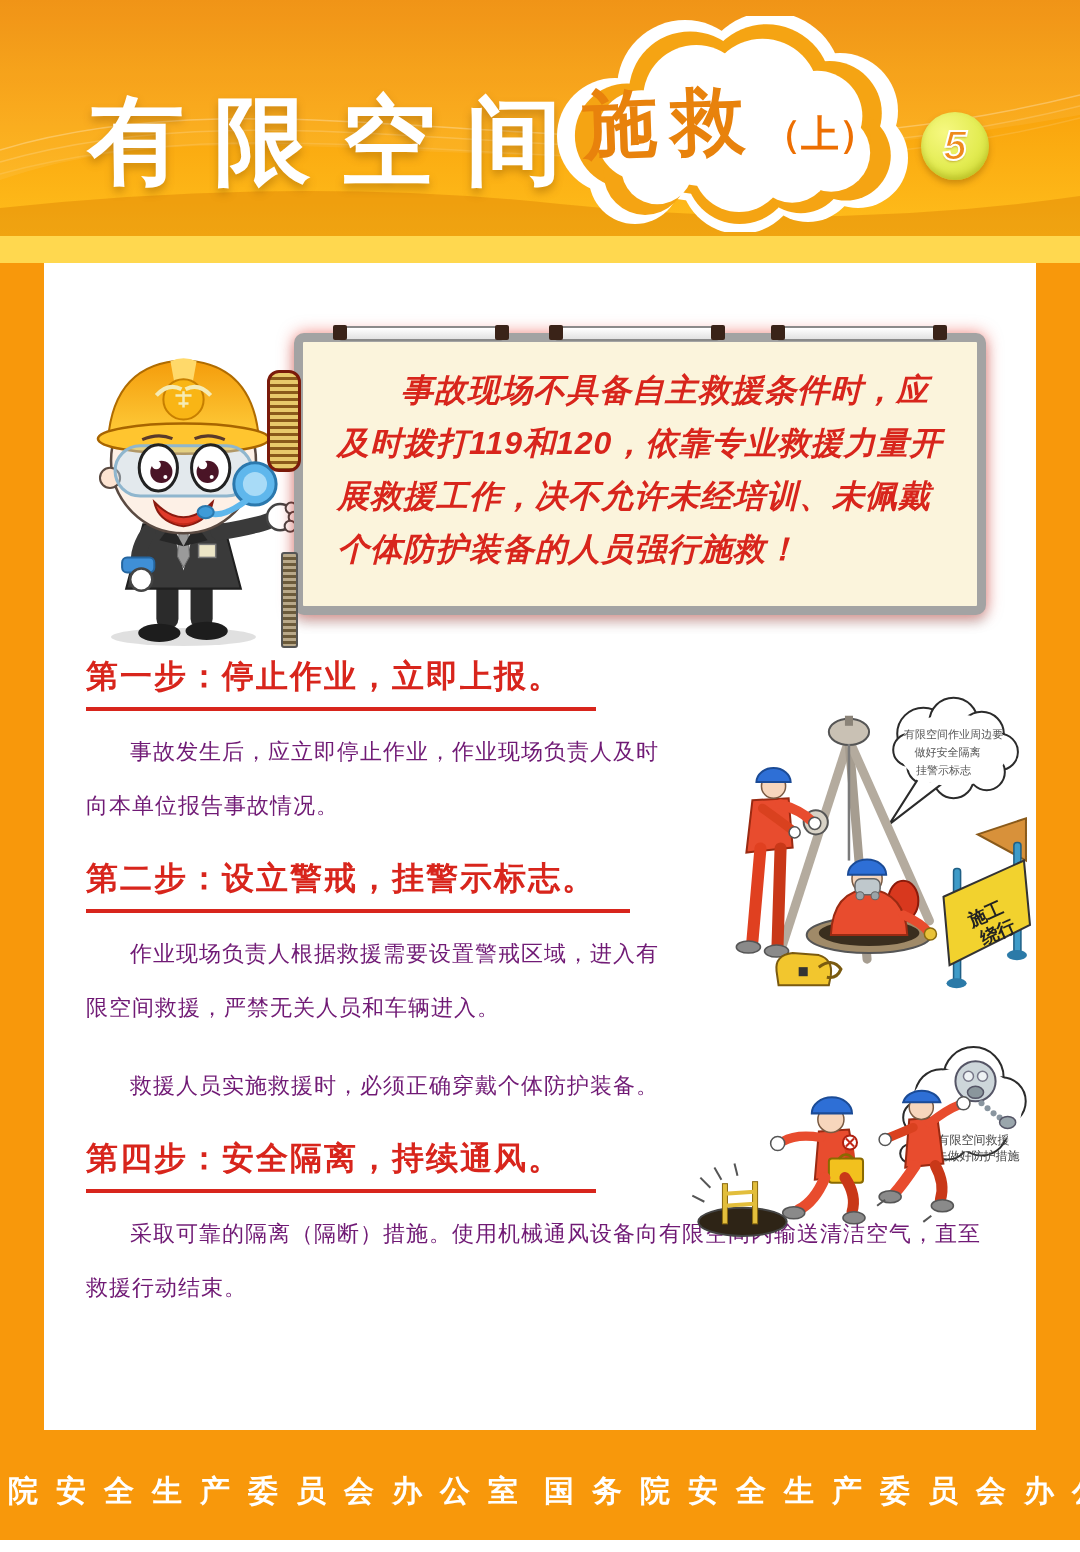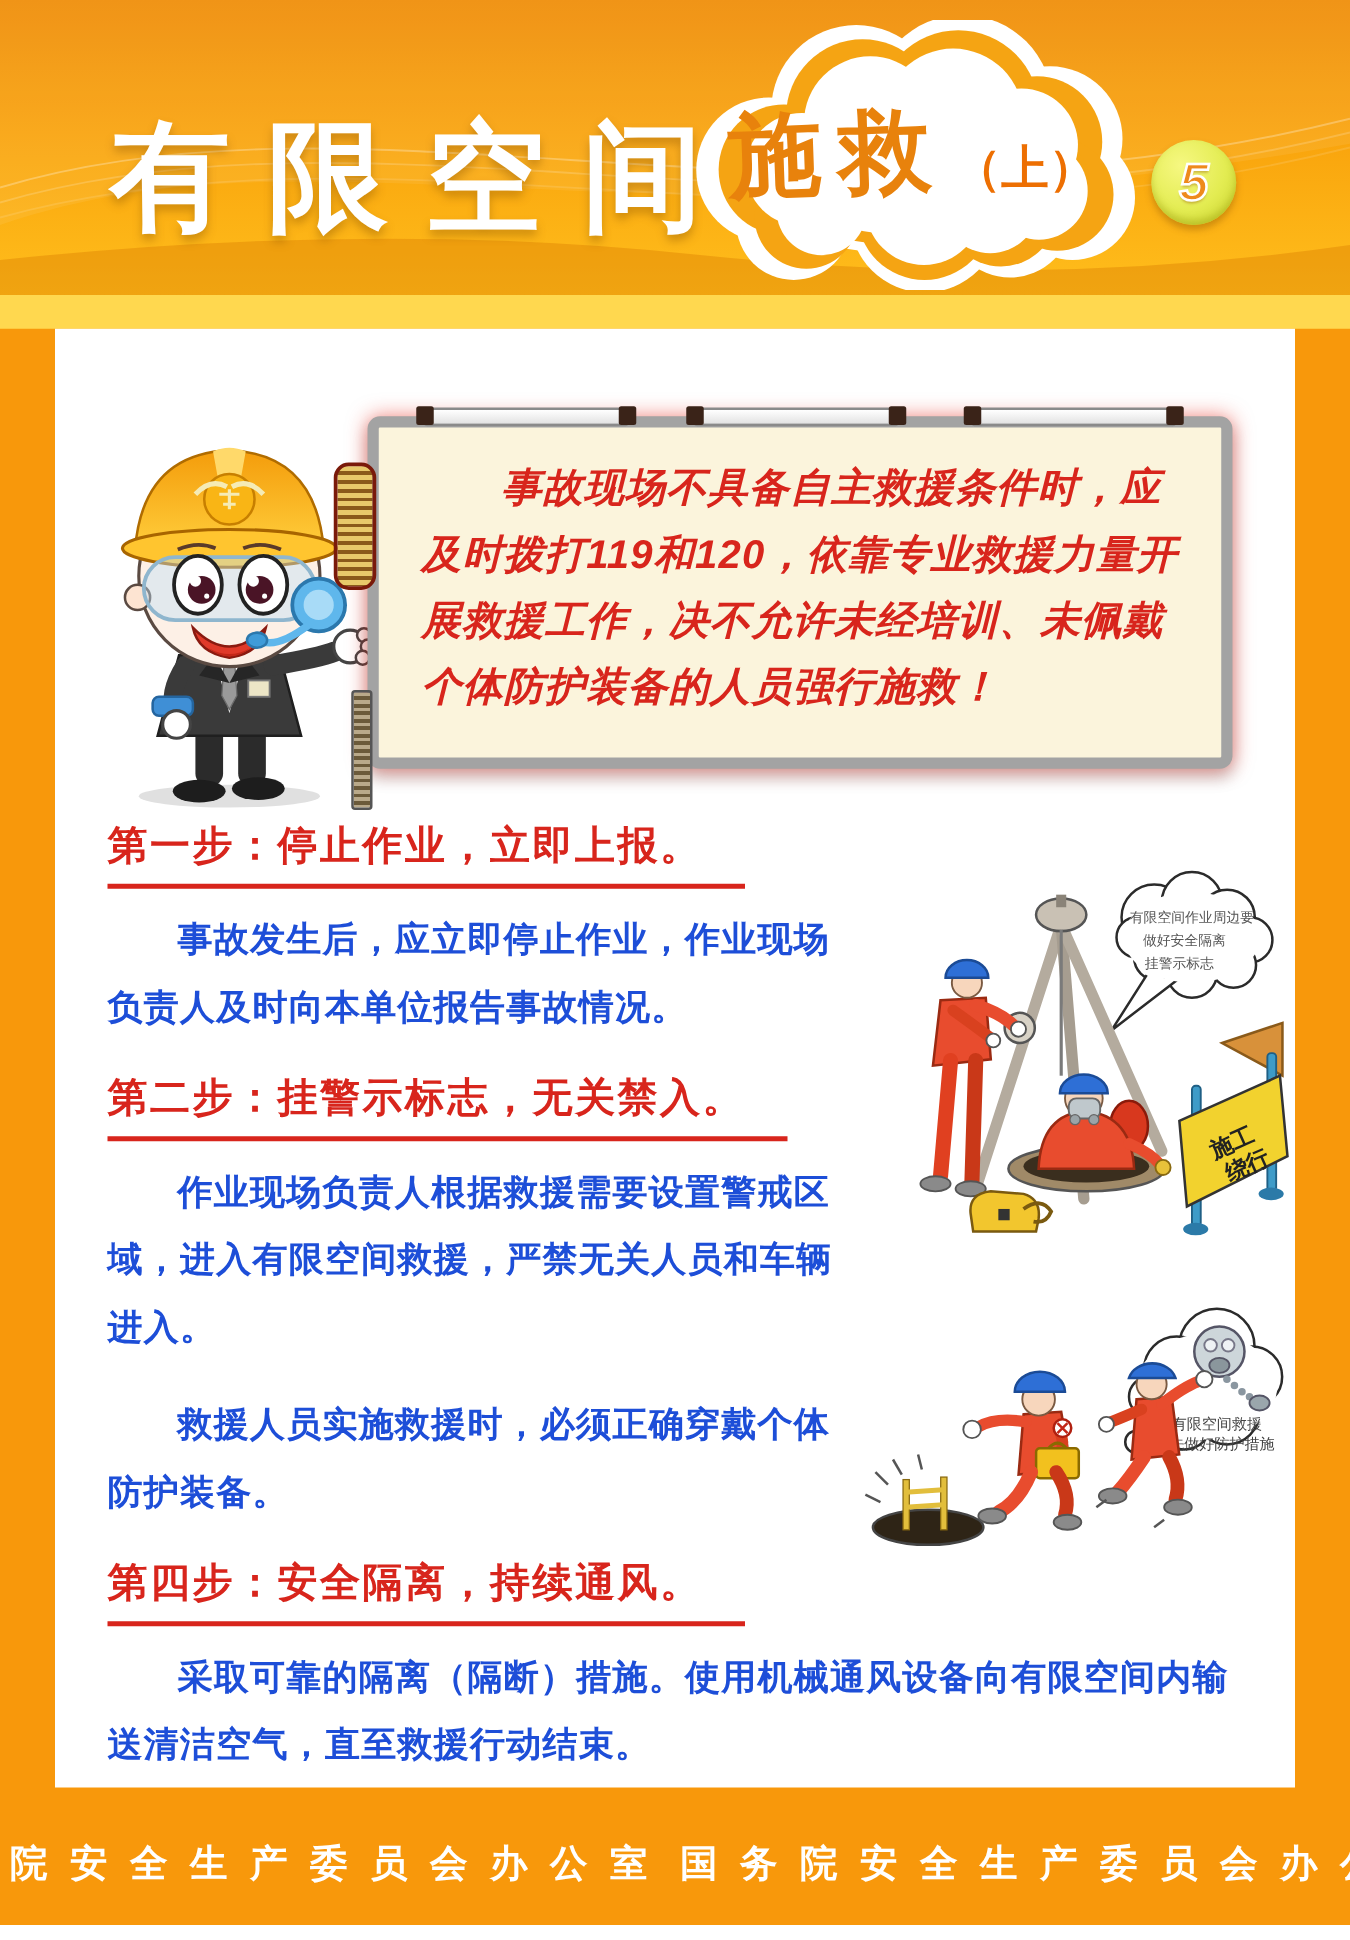--- a/index.html
+++ b/index.html
@@ -45,21 +45,21 @@
   .scroll-clip{position:absolute;left:-36px;top:28px;width:28px;height:96px;border-radius:12px;
     background:repeating-linear-gradient(180deg,#E8C96A 0 4px,#8a5a1a 4px 7px);border:3px solid #7a1a0a;}
   .ribbed-clip{position:absolute;left:-22px;top:210px;width:13px;height:92px;
     background:repeating-linear-gradient(180deg,#b9a98a 0 3px,#6b5a3a 3px 6px);border:2px solid #555;border-radius:3px;}
 
   
   .steps{position:absolute;left:42px;top:392px;width:910px;}
   .step{margin-bottom:24px;}
   .step-heading{display:inline-block;font-size:32px;font-weight:bold;color:#D8251C;letter-spacing:2px;
     padding:0 34px 8px 0;border-bottom:4px solid #D8251C;margin-bottom:14px;white-space:nowrap;}
-  .step-body{font-size:28px;line-height:54px;color:#1d4ed8;text-indent:2em;letter-spacing:1px;margin:0;font-weight:bold;}
+  .step-body{font-size:22px;line-height:54px;color:#701a75;text-indent:2em;letter-spacing:1px;margin:0;}
   .narrow .step-body{width:588px;}
 
   .illo1{position:absolute;left:636px;top:418px;width:352px;height:338px;}
   .illo2{position:absolute;left:636px;top:762px;width:352px;height:236px;}
 
   
   .footer{position:absolute;left:0;top:1430px;width:1080px;height:122px;display:flex;flex-direction:row;
     align-items:center;justify-content:center;gap:8px;}
   .footer div{color:#FFFFFF;font-size:30px;font-weight:bold;letter-spacing:18px;white-space:nowrap;}
 </style>
@@ -191,21 +191,21 @@
       <div class="ribbed-clip"></div>
       <div class="board-text">事故现场不具备自主救援条件时，应及时拨打119和120，依靠专业救援力量开展救援工作，决不允许未经培训、未佩戴个体防护装备的人员强行施救！</div>
     </div>
 
     <div class="steps">
       <div class="step narrow">
         <div class="step-heading">第一步：停止作业，立即上报。</div>
         <p class="step-body">事故发生后，应立即停止作业，作业现场负责人及时向本单位报告事故情况。</p>
       </div>
       <div class="step narrow">
-        <div class="step-heading">第二步：挂警示标志，无关禁入。</div>
+        <div class="step-heading">第二步：设立警戒，挂警示标志。</div>
         <p class="step-body">作业现场负责人根据救援需要设置警戒区域，进入有限空间救援，严禁无关人员和车辆进入。</p>
       </div>
       <div class="step narrow">
         <p class="step-body">救援人员实施救援时，必须正确穿戴个体防护装备。</p>
       </div>
       <div class="step">
         <div class="step-heading">第四步：安全隔离，持续通风。</div>
         <p class="step-body">采取可靠的隔离（隔断）措施。使用机械通风设备向有限空间内输送清洁空气，直至救援行动结束。</p>
       </div>
     </div>

